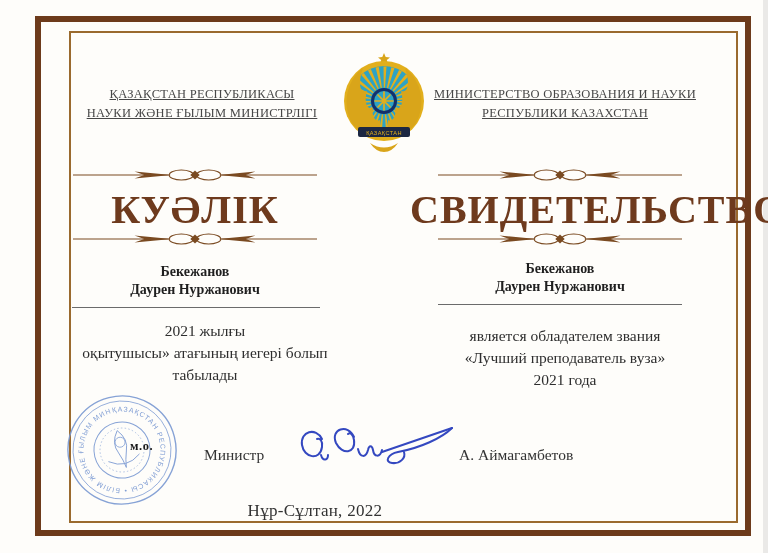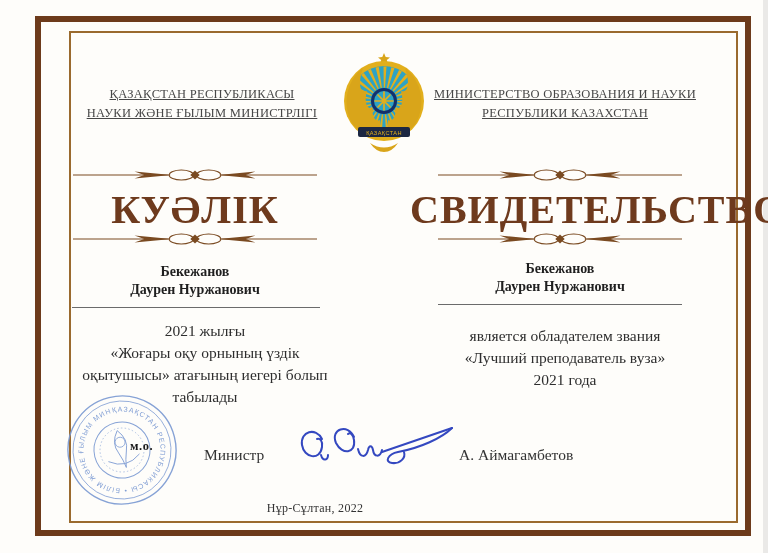--- a/index.html
+++ b/index.html
@@ -42,21 +42,21 @@
   }
   .name-line { height:1px; background:#6b6b6b; }
   .body-text {
     width:310px; text-align:center;
     font-size:15.5px; line-height:1.42; color:#2e2e2e;margin-left:8px;
   }
   .plain { font-size:15.5px; color:#333; }
   .mo { font-size:12.5px; font-weight:bold; color:#1a1a1a; letter-spacing:.5px; }
   .footer {
     left:0; top:501px; width:630px; text-align:center;
-    font-size:12px; color:#333; letter-spacing:.3px;
+    font-size:17px; color:#333; letter-spacing:.3px;
   }
 </style>
 </head>
 <body>
 
 <svg width="0" height="0" style="position:absolute" aria-hidden="true">
   <defs>
     <symbol id="orn" viewBox="0 0 250 16">
       <g stroke="#7a4a21" fill="none" stroke-width="1.1">
         <line x1="0" y1="8" x2="98" y2="8"></line>
@@ -114,21 +114,20 @@
     </svg>
 
   <div class="abs recipient" style="left:45px; top:263px">
     <div>Бекежанов</div>
     <div>Даурен Нуржанович</div>
   </div>
   <div class="abs name-line" style="left:72px; top:307px; width:248px"></div>
 
   <div class="abs body-text" style="left:42px; top:320px">
     <div>2021 жылғы</div>
-    <div>«Жоғары оқу орнының үздік</div>
     <div>оқытушысы» атағының иегері болып</div>
     <div>табылады</div>
   </div>
 
   <svg class="abs orn-svg" style="left:438px; top:167px" width="244" height="16" viewBox="0 0 250 16">
       <use href="#orn"></use>
     </svg>
   <div class="abs col-title" style="left:410px; top:186px">СВИДЕТЕЛЬСТВО</div>
   <svg class="abs orn-svg" style="left:438px; top:231px" width="244" height="16" viewBox="0 0 250 16">
       <use href="#orn"></use>

